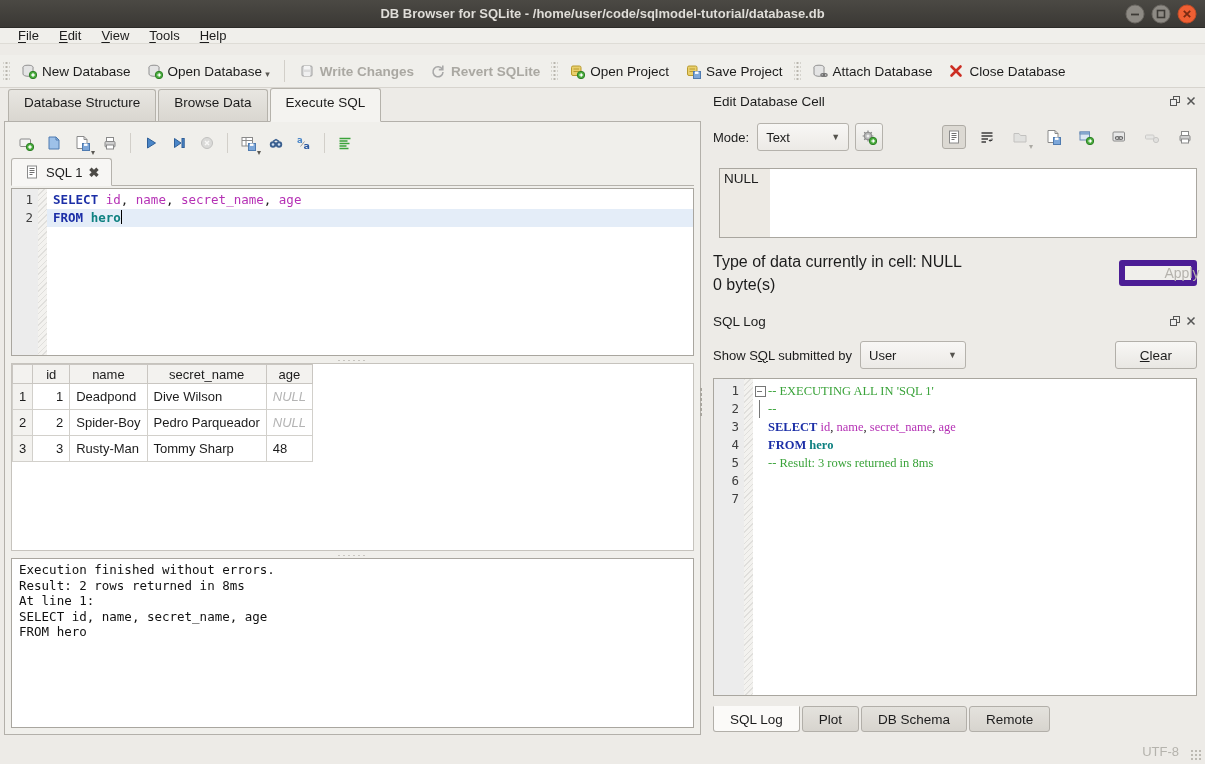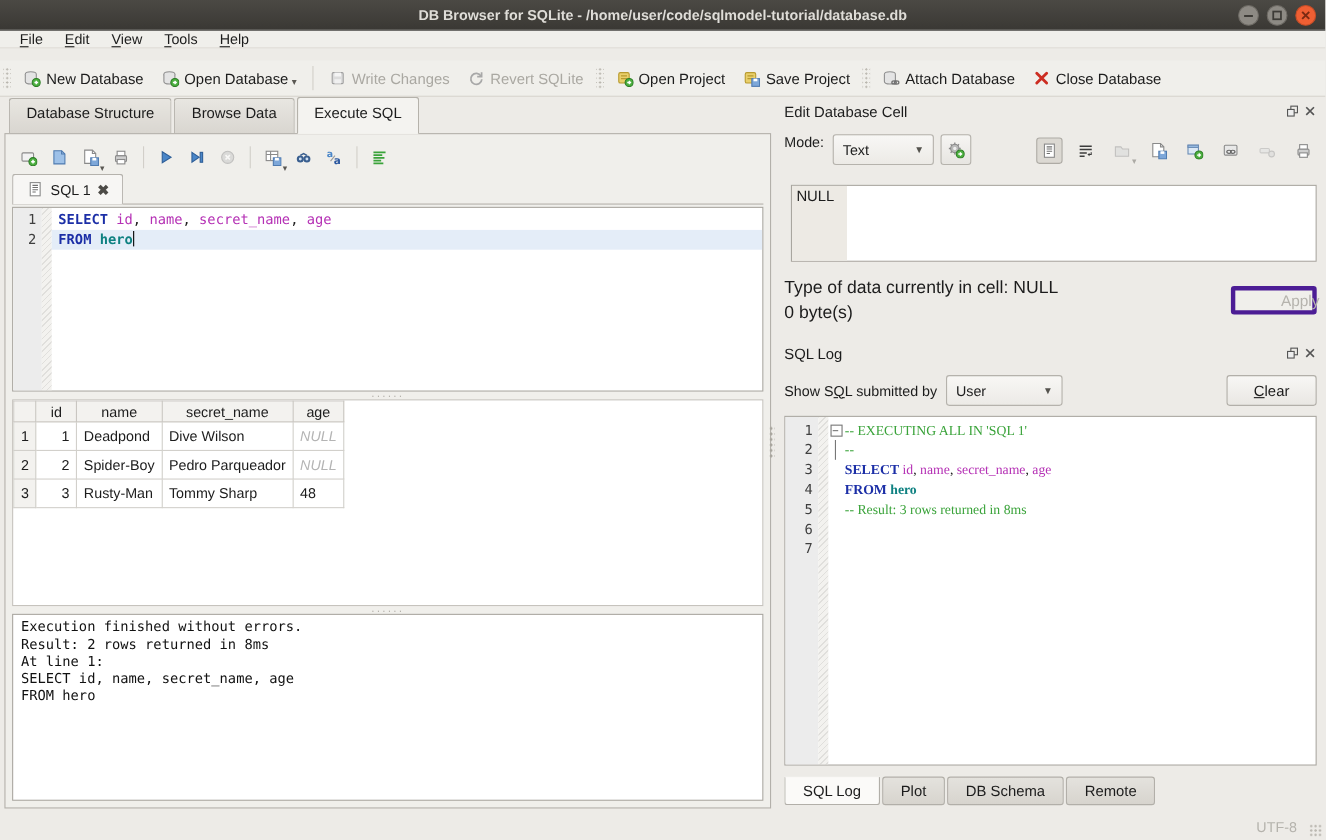--- a/index.html
+++ b/index.html
@@ -23,21 +23,21 @@
   .menu-item u { text-underline-offset:2px; }
 
   
   .maintoolbar { position:absolute; left:0; top:55px; width:100%; height:33px; background:#f0efeb;
     border-bottom:1px solid #d7d4ce; display:flex; align-items:center; }
   .tb-handle { width:7px; height:20px; margin:0 3px;
     background-image:radial-gradient(#b9b6ae 1px, transparent 1.1px); background-size:4px 4px; background-position:center; }
   .tb-sep { width:1px; height:22px; background:#d2cfc9; margin:0 6px; }
   .tbtn { display:flex; align-items:center; gap:5px; padding:4px 8px; border-radius:3px; }
   .tbtn .lbl { font-size:13.5px; }
-  .tbtn.disabled .lbl { color:#aaa8a2; }
+  .tbtn.disabled .lbl { color:#aaa8a2;font-weight:bold; }
   .tbtn .caret { font-size:9px; color:#5a5853; align-self:flex-end; margin-left:-2px; }
   .icon { display:inline-flex; width:16px; height:16px; }
   .icon svg { display:block; }
 
   
   .workspace { position:absolute; left:0; top:88px; width:100%; bottom:26px; }
   .left-pane { position:absolute; left:0; top:0; width:705px; height:100%; }
   .right-pane { position:absolute; left:705px; right:0; top:0; height:100%; padding:0 8px 0 8px; display:flex; flex-direction:column; }
 
   
@@ -89,38 +89,38 @@
   
   .msg-area { flex:1; margin-top:0; border:1px solid #a9a69f; background:#fff; padding:3px 7px;
     font-family:"DejaVu Sans Mono", monospace; font-size:12.5px; line-height:15.5px; white-space:pre; color:#111; }
 
   
   .dock-title { display:flex; height:18px; }
   .dock-title .t { font-size:13.5px; }
   .dock-btns { margin-left:auto; display:flex; gap:3px; }
   .dock-btn { width:13px; height:13px; display:flex; align-items:center; justify-content:center; }
 
-  .cell-controls { margin-top:10px; height:30px; display:flex; }
+  .cell-controls { margin-top:10px; height:30px; display:flex; align-items:center; }
   .combo { height:28px; border:1px solid #b5b2ac; border-radius:3px; background:linear-gradient(#f8f7f5,#eceae6);
     display:flex; align-items:center; padding:0 8px; gap:8px; }
   .combo .arr { font-size:9px; color:#55534e; margin-left:auto; }
   .gearbtn { width:28px; height:28px; margin-left:6px; border:1px solid #b5b2ac; border-radius:3px;
     background:linear-gradient(#f6f5f3,#e7e5e1); display:flex; align-items:center; justify-content:center; }
   .cellicons { margin-left:auto; display:flex; gap:9px; align-items:center; }
   .cbtn { width:24px; height:24px; display:flex; align-items:center; justify-content:center; border-radius:3px; position:relative; }
   .cbtn.pressed { background:#dcd9d3; border:1px solid #aeaba5; }
   .cbtn.disabled { opacity:.55; }
   .cbtn .caret { position:absolute; right:-1px; bottom:-2px; font-size:8px; color:#77756f; }
 
   .cell-editor { margin-top:16px; margin-left:6px; height:70px; border:1px solid #a9a69f; background:#fff; display:flex; }
   .cell-editor .strip { width:50px; background:#edeae4; padding:2px 4px; font-size:13.5px; }
 
   .cell-info { margin-top:12px; display:flex; }
   .cell-info .lines { font-size:16px; line-height:23px; }
-  .applybtn { margin-left:auto; align-self:center; width:78px; height:26px; border:4px solid #4c1d95; border-radius:3px;
+  .applybtn { margin-left:auto; align-self:center; width:78px; height:26px; border:6px solid #4c1d95; border-radius:3px;
     background:#f0efeb; color:#b5b3ad; font-size:14px; display:flex; align-items:center; justify-content:center;padding-left:48px; }
 
   .log-controls { margin-top:8px; height:30px; display:flex; align-items:center; }
   .pushbtn { width:82px; height:28px; border:1px solid #b2afa9; border-radius:3px;
     background:linear-gradient(#f8f7f5,#e9e7e3); display:flex; align-items:center; justify-content:center; font-size:13.5px; }
 
   .log-editor { margin-top:8px; flex:1; border:1px solid #a9a69f; background:#fff; display:flex; overflow:hidden;
     font-family:"DejaVu Sans Mono", monospace; font-size:12.5px; line-height:18px; }
   .log-lines { flex:1; padding-top:3px;font-family:Liberation Serif, serif; }
   .log-line { display:flex; white-space:pre; }

